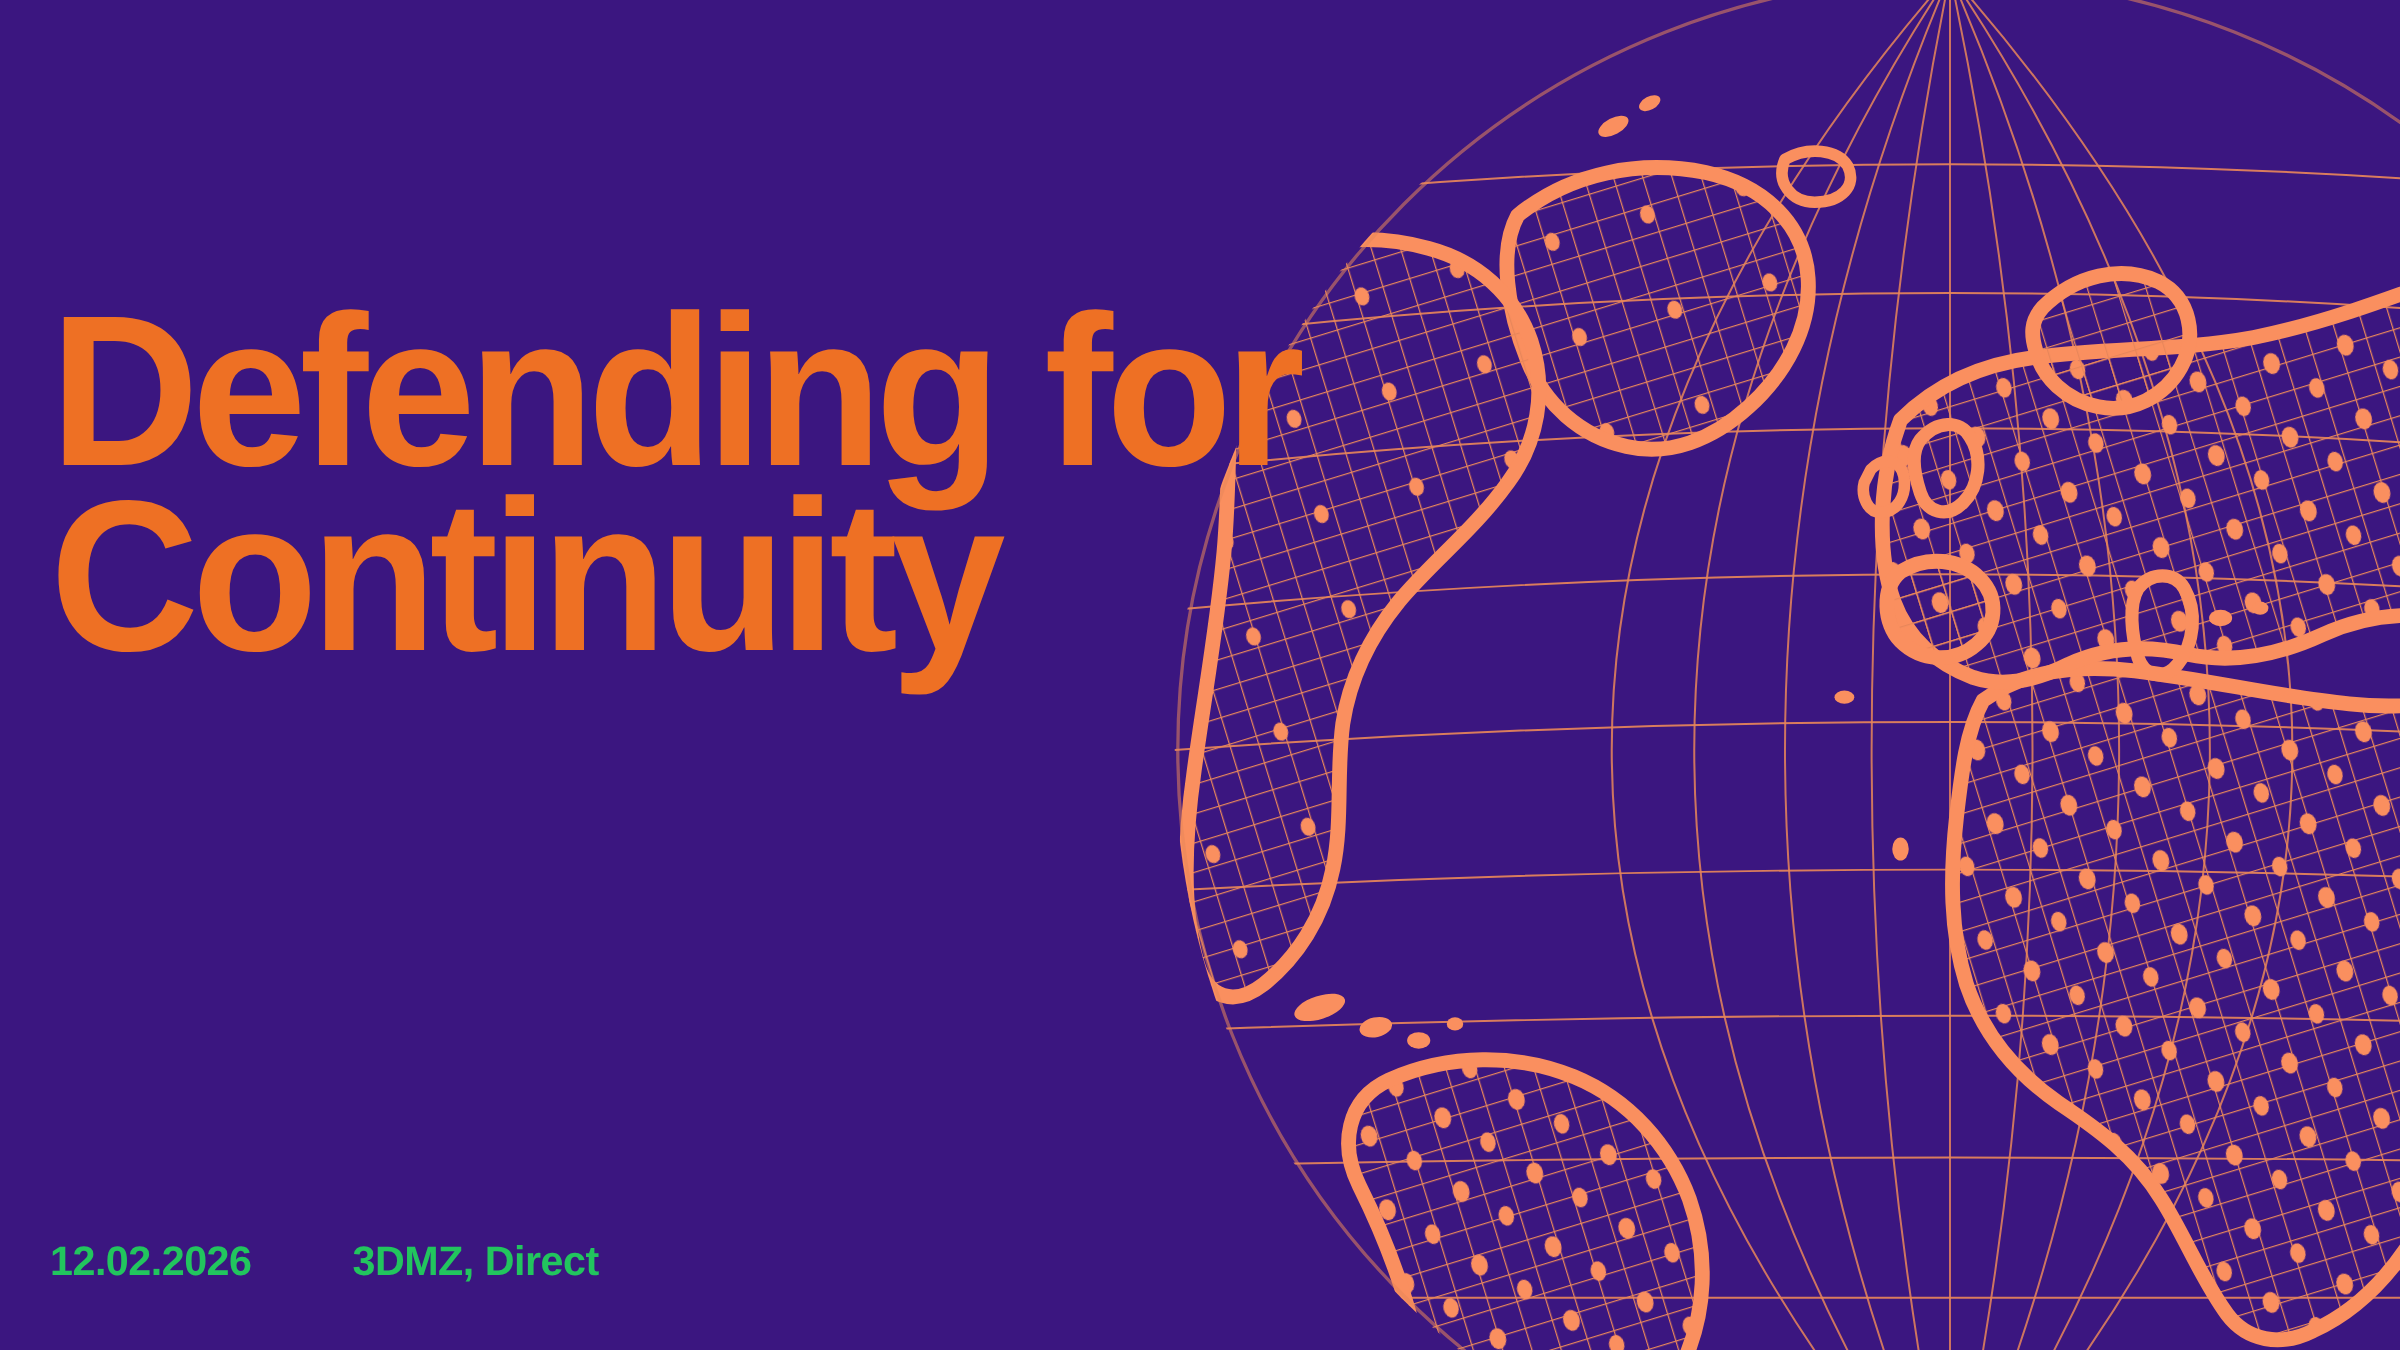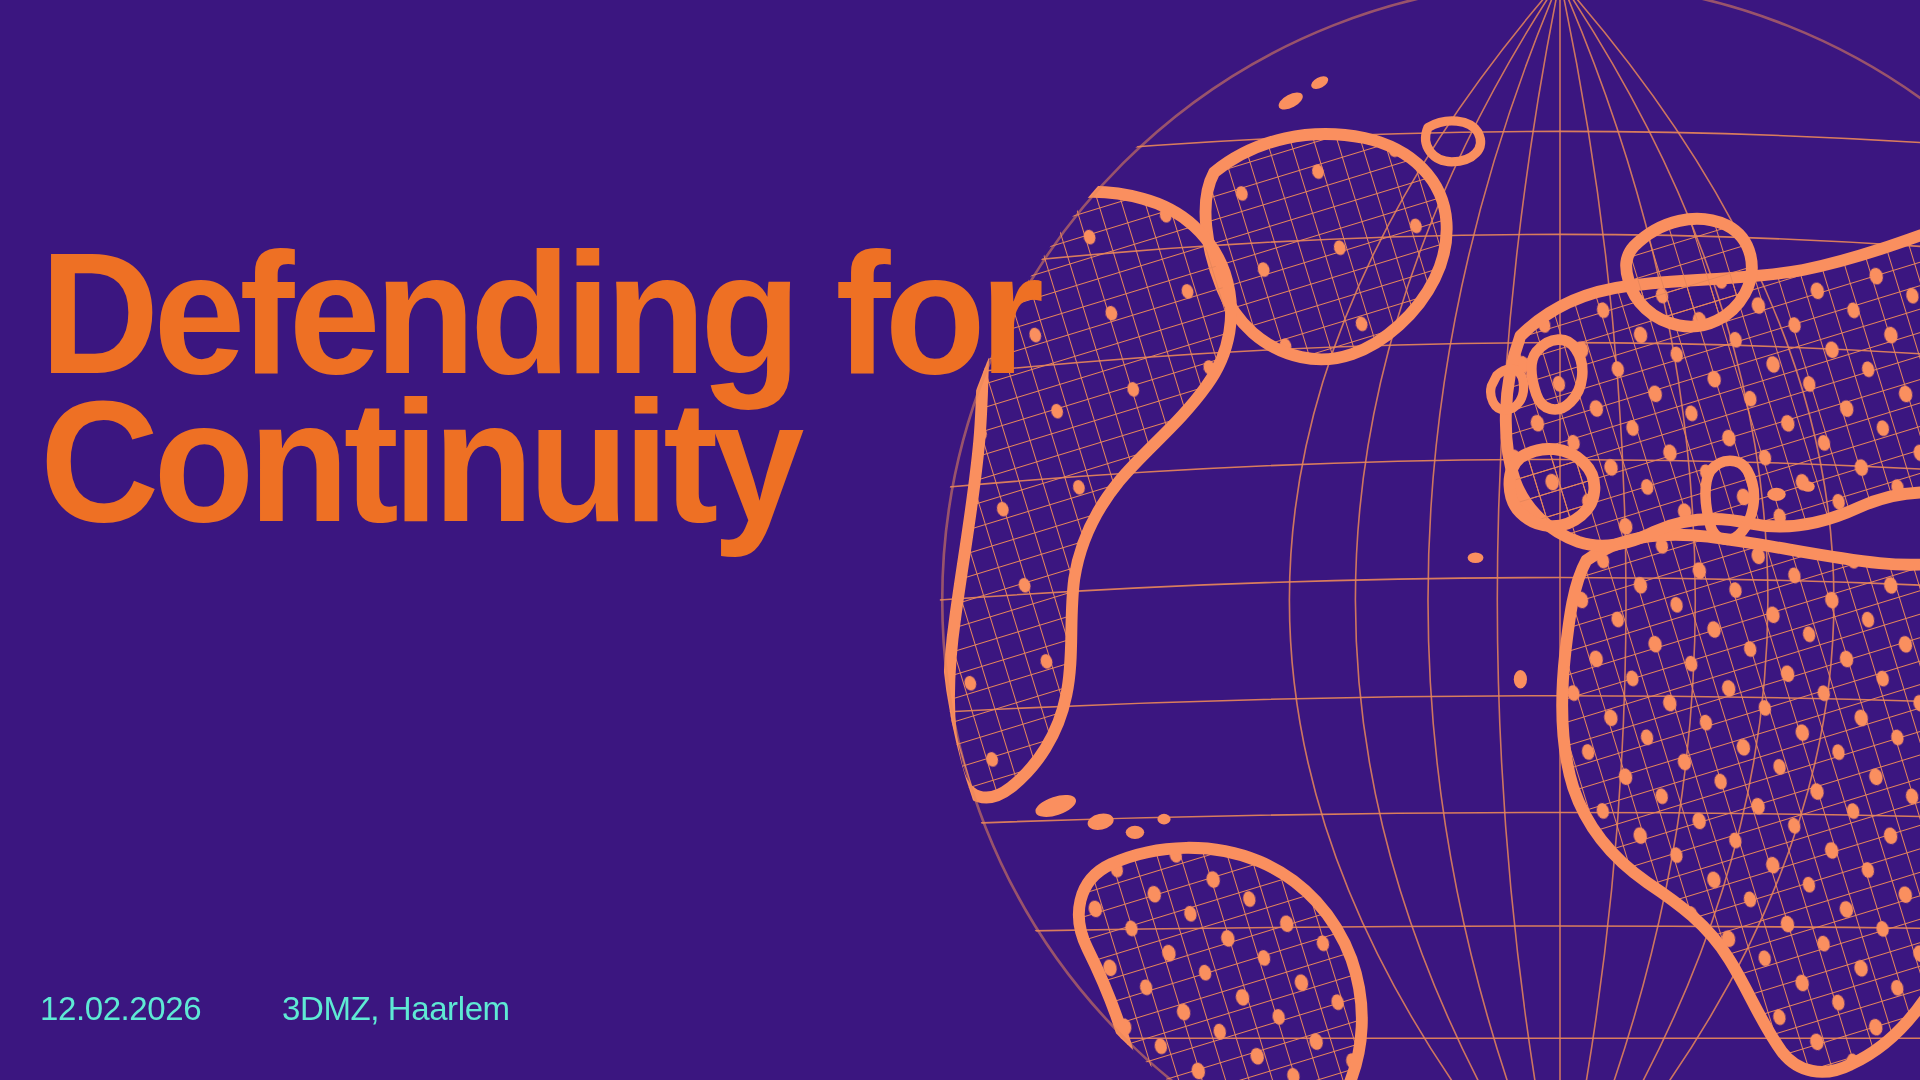--- a/index.html
+++ b/index.html
@@ -62,22 +62,22 @@
     line-height: 1.28;
     letter-spacing: -0.6px;
   }
 
   .footer {
     position: absolute;
     left: 40px;
     top: 990px;
     display: flex;
     align-items: flex-start;
-    color: #5eead4;
-    font-weight: 400;
+    color: #22c55e;
+    font-weight: 700;
     font-size: 33px;
     letter-spacing: -0.4px;
   }
   .footer .f-date  { width: 242px; }
   .footer .f-time  { width: 228px; }
   .footer .f-venue { width: auto; }
 </style>
 </head>
 <body>
 
@@ -396,17 +396,17 @@
   </div>
 
   <div id="content">
 
     <div class="title">Defending for
 Continuity</div>
 
 
     <div class="footer">
       <div class="f-date">12.02.2026</div>
-      <div class="f-venue">3DMZ, Haarlem</div>
+      <div class="f-venue">3DMZ, Direct</div>
     </div>
 
   </div>
 </div>
 
 </body></html>

